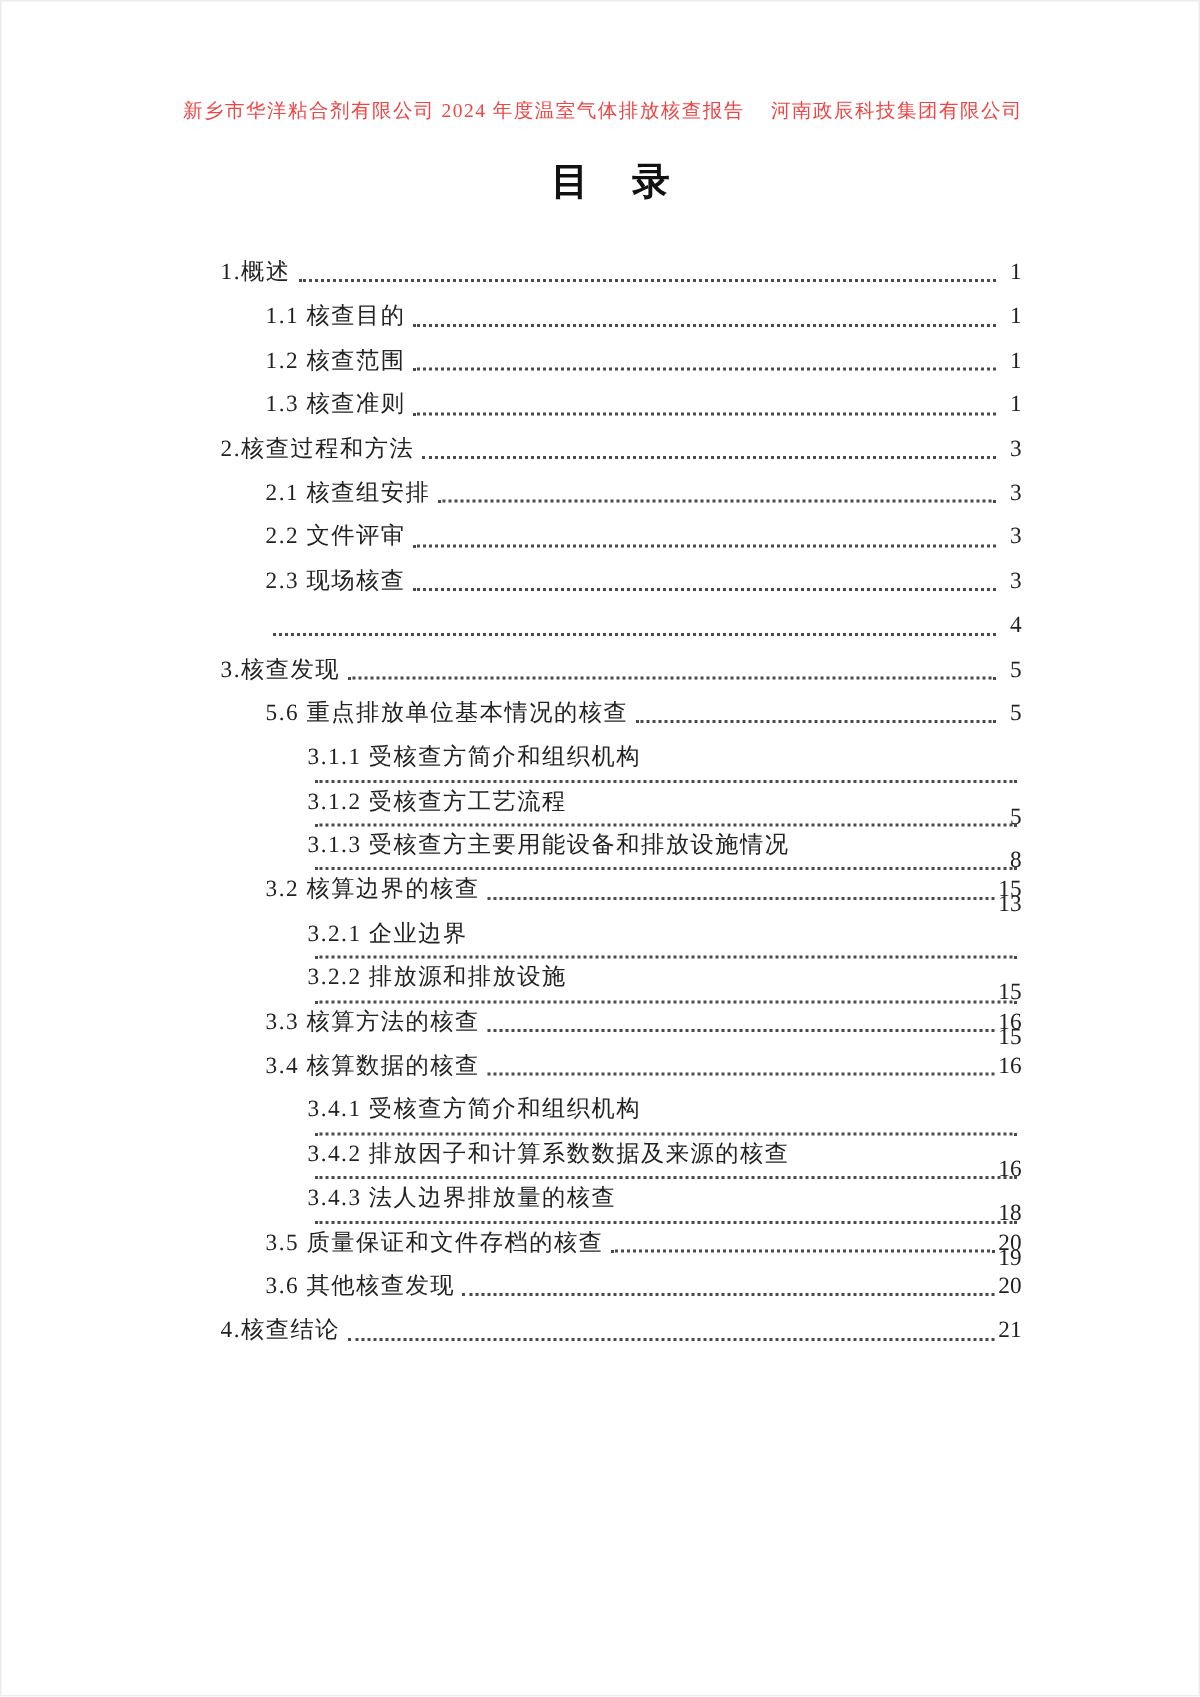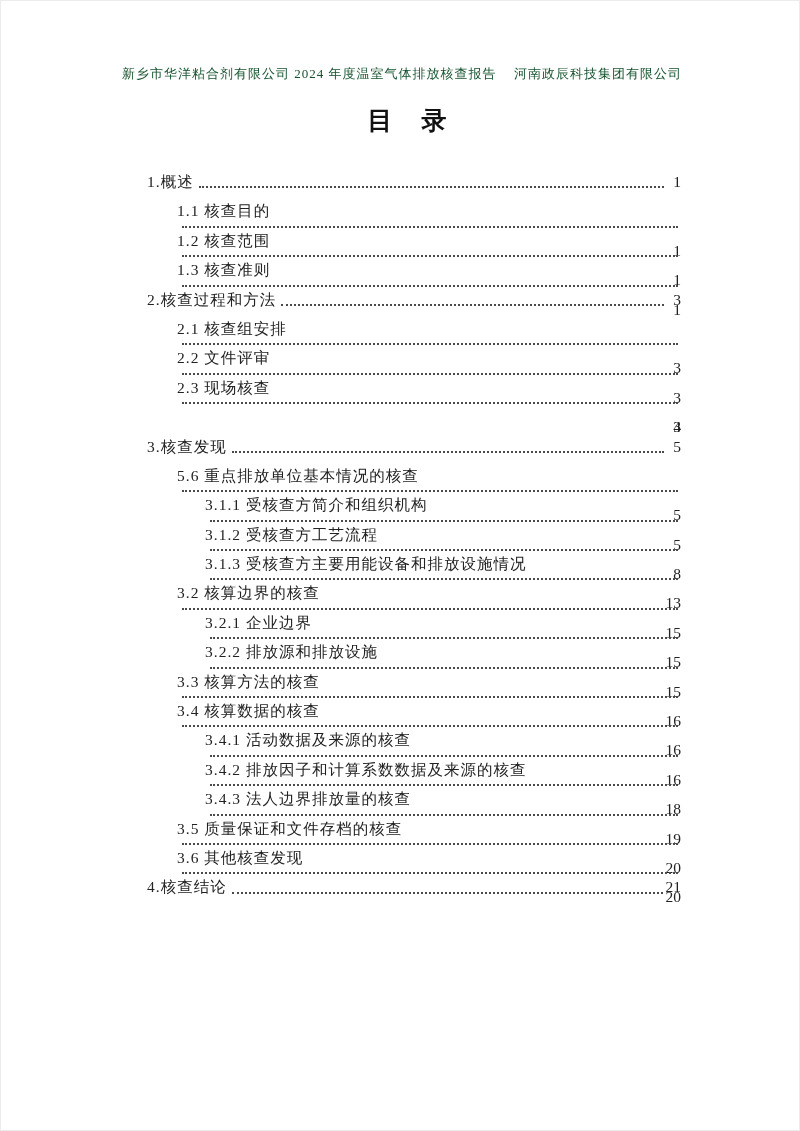--- a/index.html
+++ b/index.html
@@ -16,21 +16,21 @@
   }
   .header {
     position: absolute;
     left: 121px;
     right: 117px;
     top: 64px;
     display: flex;
     justify-content: space-between;
     font-size: 13px;
     letter-spacing: 1px;
-    color: #14532d;
+    color: #ef4444;
     white-space: nowrap;
   }
   .doc-title {
     position: absolute;
     top: 103px;
     left: 16px;
     right: 0;
     margin: 0;
     text-align: center;
     font-size: 25px;
@@ -47,21 +47,21 @@
   .toc-row {
     display: flex;
     align-items: stretch;
     height: 29.4px;
     line-height: 29.4px;
     font-size: 15.5px;
     letter-spacing: 1px;
     color: #222222;
     margin-left: 28px;
   }
-  .toc-row.level-2 { padding-left: 30px; flex-direction: column; }
+  .toc-row.level-2 { padding-left: 30px; }
   .toc-row.level-3 { padding-left: 58px; flex-direction: column; }
   .toc-label { white-space: nowrap; }
   .toc-dots {
     flex: 1;
     border-bottom: 2px dotted #4a4a4a;
     margin: 0 3px 8px 5px;
     min-width: 10px;
   }
   .toc-page {
     white-space: nowrap;
@@ -170,21 +170,21 @@
         <span class="toc-label">3.3 核算方法的核查</span>
         <span class="toc-dots"></span>
         <span class="toc-page">16</span>
       </div>
       <div class="toc-row level-2">
         <span class="toc-label">3.4 核算数据的核查</span>
         <span class="toc-dots"></span>
         <span class="toc-page">16</span>
       </div>
       <div class="toc-row level-3">
-        <span class="toc-label">3.4.1 活动数据及来源的核查</span>
+        <span class="toc-label">3.4.1 受核查方简介和组织机构</span>
         <span class="toc-dots"></span>
         <span class="toc-page">16</span>
       </div>
       <div class="toc-row level-3">
         <span class="toc-label">3.4.2 排放因子和计算系数数据及来源的核查</span>
         <span class="toc-dots"></span>
         <span class="toc-page">18</span>
       </div>
       <div class="toc-row level-3">
         <span class="toc-label">3.4.3 法人边界排放量的核查</span>

